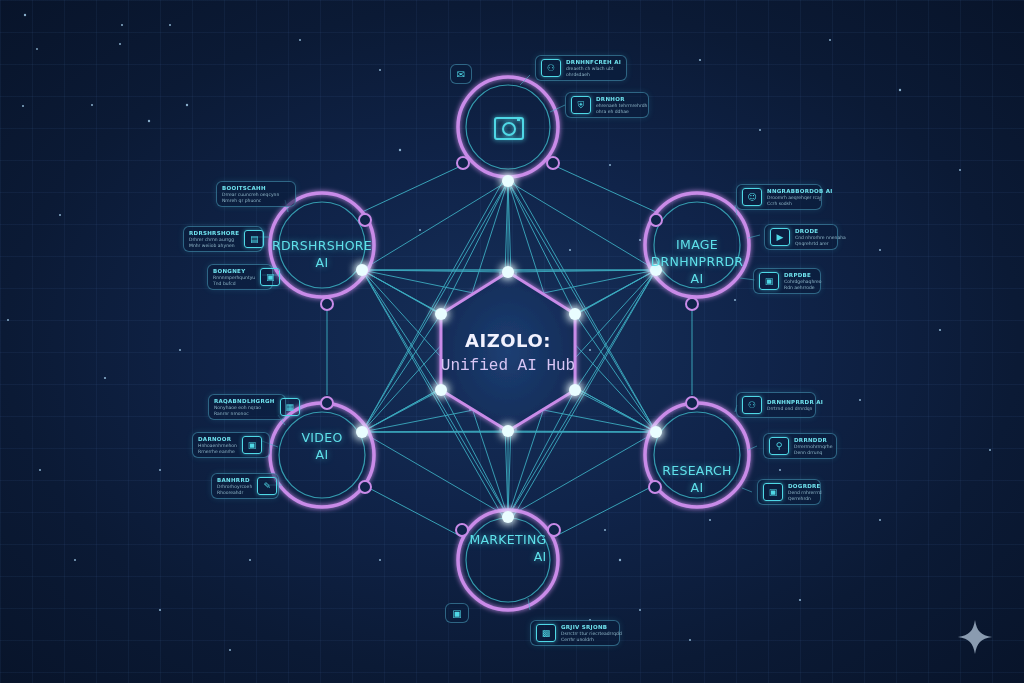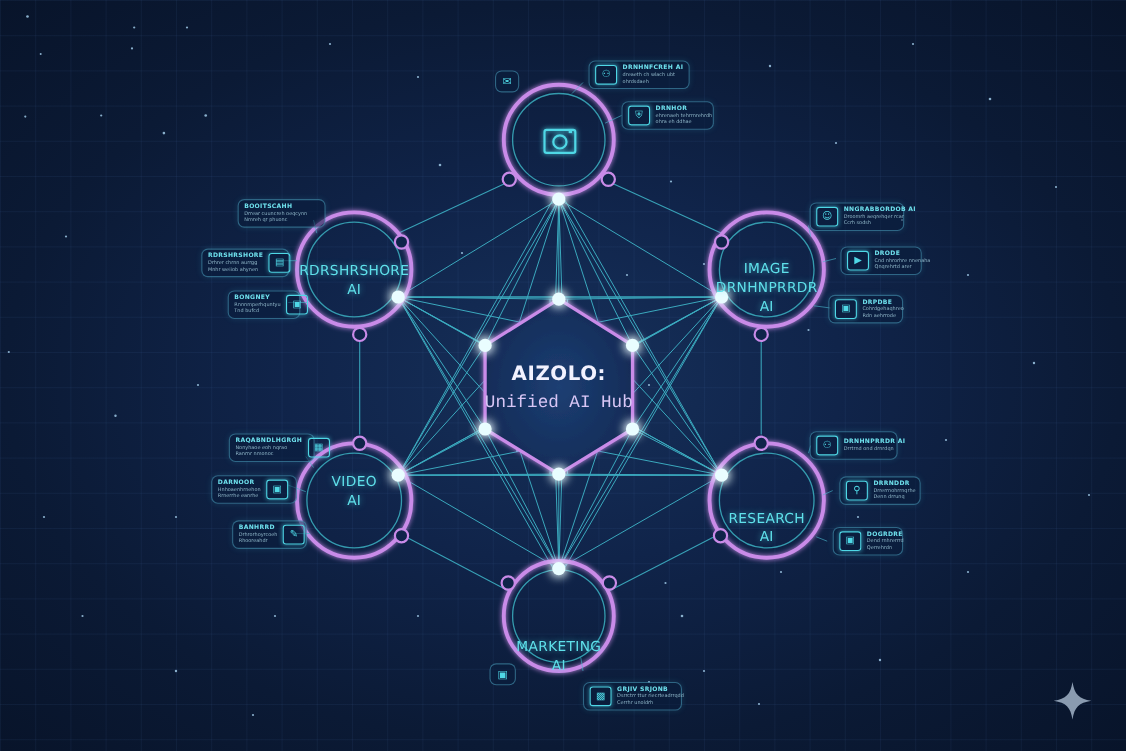--- a/index.html
+++ b/index.html
@@ -264,21 +264,21 @@
     <div>AI</div>
   </div>
   <div class="label" style="left:322px;top:446px;">
     <div>VIDEO</div>
     <div>AI</div>
   </div>
   <div class="label" style="left:697px;top:463px;margin-top:16px;">
     <div>RESEARCH</div>
     <div>AI</div>
   </div>
-  <div class="label" style="left:508px;top:596px;">
+  <div class="label" style="left:508px;top:548px;text-align:right;">
     <div>MARKETING</div>
     <div>AI</div>
   </div>
 
   <div class="icon-bubble" style="left:450px;top:64px;">✉</div>
   <div class="icon-bubble" style="left:445px;top:603px;width:22px;">▣</div>
 
   <div class="callout" style="left:535px;top:55px;width:80px;">
     <div class="ico">⚇</div>
     <div class="txt">

